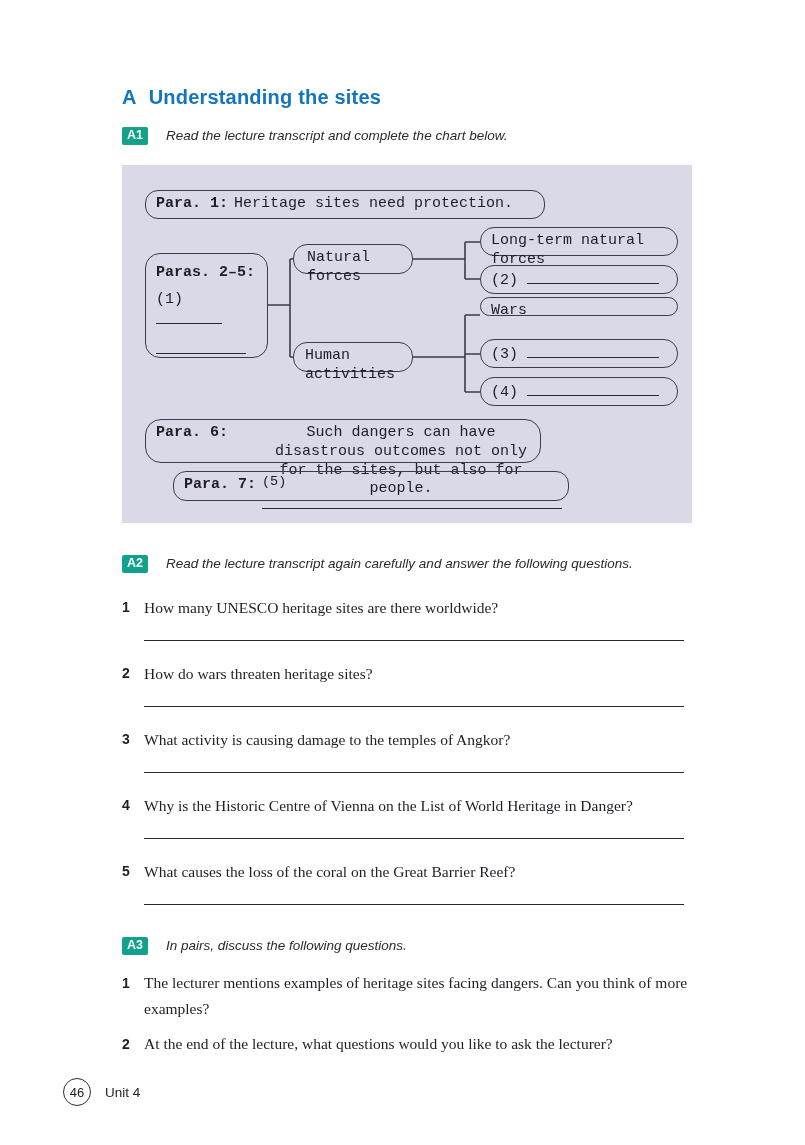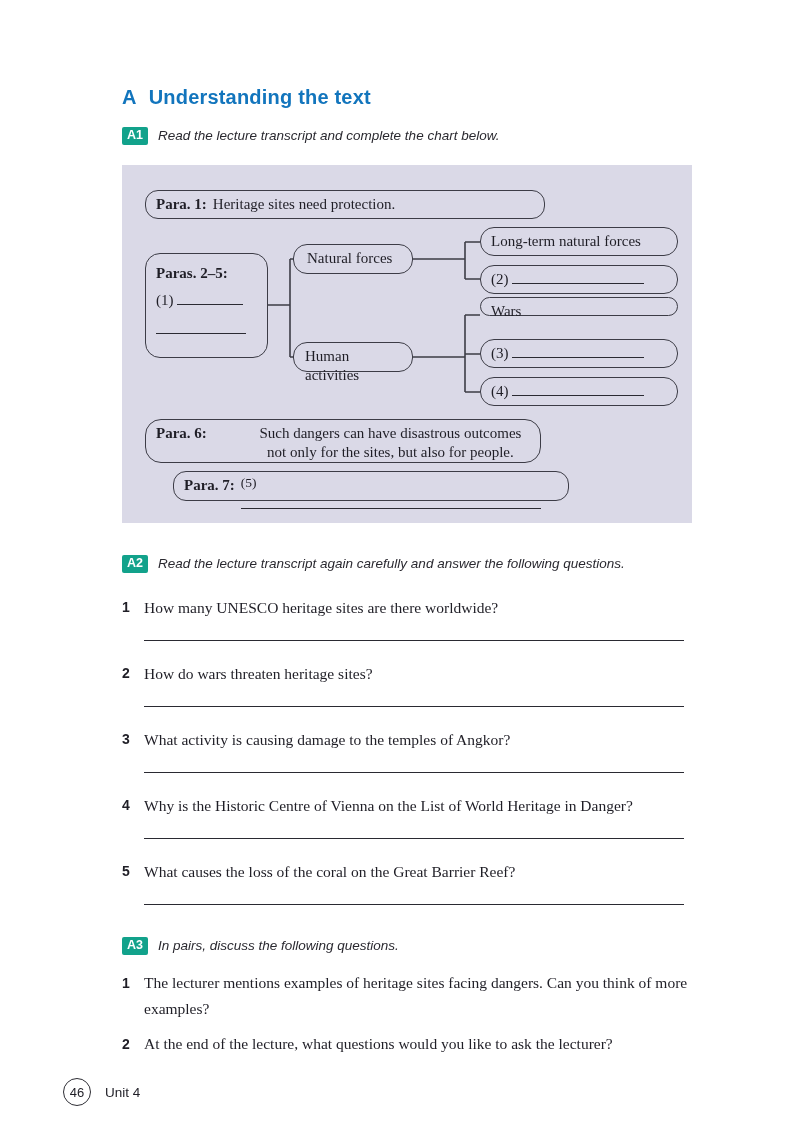--- a/index.html
+++ b/index.html
@@ -9,40 +9,40 @@
     -webkit-font-smoothing:antialiased;
   }
   
   .page-heading{
     position:absolute;left:122px;top:86px;
     font-family:"Liberation Sans", sans-serif;font-weight:bold;
     font-size:20px;color:#1275bd;letter-spacing:0.2px;
   }
   .page-heading .sec-letter{margin-right:12px;}
   
-  .activity-row{position:absolute;left:122px;display:flex;align-items:center;gap:10px;}
+  .activity-row{position:absolute;left:122px;display:flex;align-items:center;gap:18px;}
   .badge{
     font-family:"Liberation Sans", sans-serif;font-weight:bold;font-size:12.5px;
     color:#ffffff;background:#12a28b;padding:2px 5px 3px 5px;border-radius:2px;
     line-height:1;display:inline-block;
   }
   .instruction{
     font-family:"Liberation Sans", sans-serif;font-style:italic;
     font-size:13.5px;color:#2a2930;
   }
   
   .chart-panel{
     position:absolute;left:122px;top:165px;width:570px;height:358px;
     background:#dad9e7;
   }
   .chart-panel svg.connectors{position:absolute;left:0;top:0;}
   .node{
     position:absolute;border:1.5px solid #3c3c46;border-radius:14px;
     font-size:15px;line-height:1.25;padding:4px 10px;box-sizing:border-box;
-    background:transparent;color:#1f1e26;
+    background:transparent;color:#1f1e26;font-family:Liberation Mono, monospace;
   }
   .node .blank{
     display:inline-block;border-bottom:1.2px solid #2a2a32;height:13px;
     vertical-align:baseline;
   }
   .para-box{display:flex;gap:6px;}
   .para-box .lbl{white-space:nowrap;font-weight:bold;}
   .sup-num{position:relative;top:-3px;font-size:13.5px;}
   
   .q-block{position:absolute;left:122px;width:572px;}
@@ -67,21 +67,21 @@
     width:28px;height:28px;border:1.4px solid #2e2e35;border-radius:50%;
     display:flex;align-items:center;justify-content:center;
     font-size:13px;color:#1f1e26;box-sizing:border-box;
   }
   .unit-label{font-size:13.5px;color:#1f1e26;text-align:right;}
 </style>
 </head>
 <body>
 
 <div class="page-heading">
-  <span class="sec-letter">A</span><span>Understanding the text</span>
+  <span class="sec-letter">A</span><span>Understanding the sites</span>
 </div>
 
 <div class="activity-row" style="top:127px;">
   <span class="badge">A1</span>
   <span class="instruction">Read the lecture transcript and complete the chart below.</span>
 </div>
 
 <div class="chart-panel">
   <svg class="connectors" width="570" height="358" viewBox="0 0 570 358">
     <path d="M146 140 H168 M168 94 V192 M168 94 H171 M168 192 H171" fill="none" stroke="#3c3c46" stroke-width="1.6"></path>

